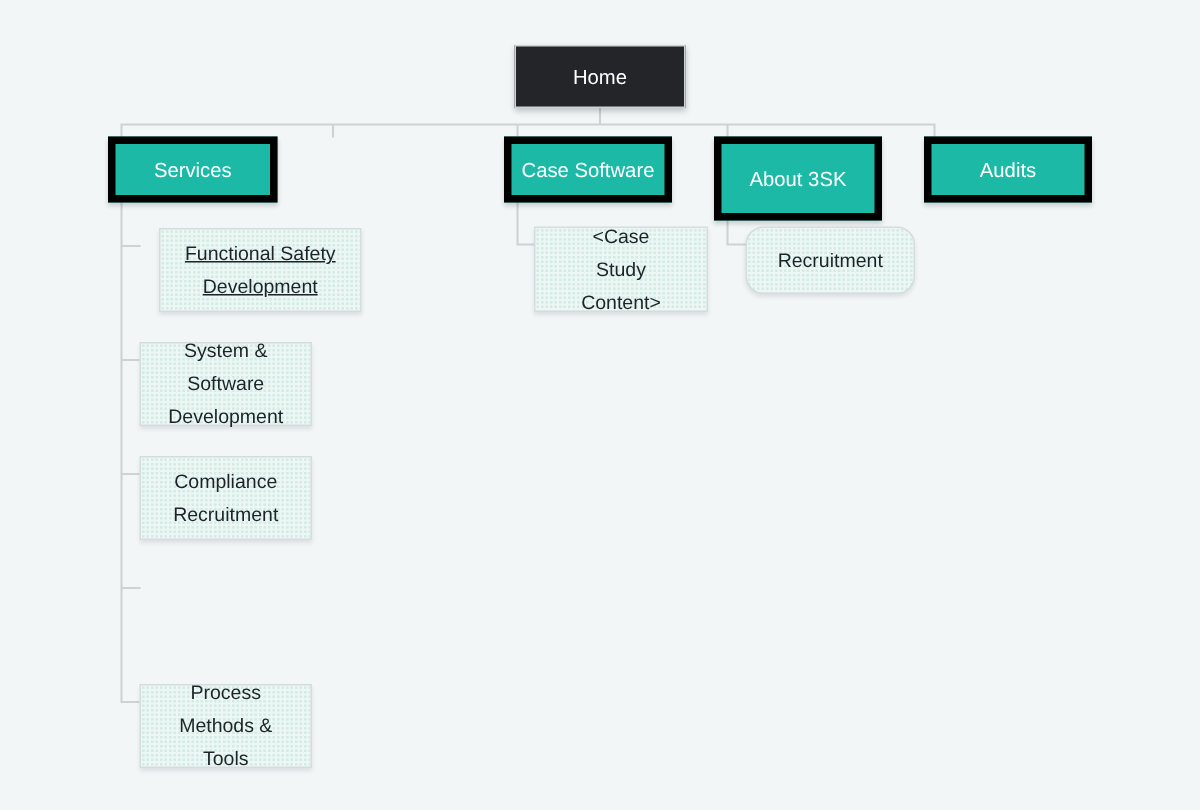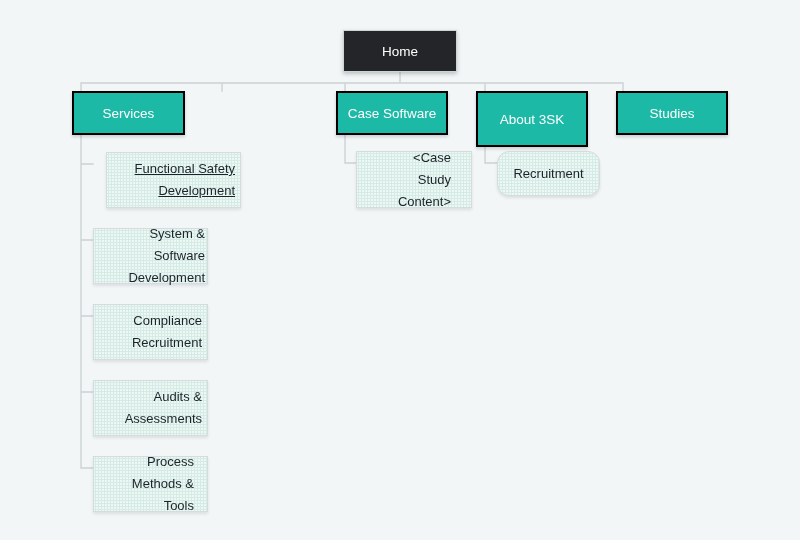--- a/index.html
+++ b/index.html
@@ -26,35 +26,35 @@
     stroke: var(--connector, #ccd2d5);
     stroke-width: 1.4;
     stroke-linecap: square;
   }
   .node {
     position: absolute;
     box-sizing: border-box;
     display: flex;
     align-items: center;
     justify-content: center;
-    text-align: right;
+    text-align: center;
     font-size: 13.5px;
     cursor: default;
     user-select: none;
   }
   .root {
     background: var(--root-bg, #232528);
     color: var(--root-text, #ffffff);
     border: 1px solid #ced3d4;
     box-shadow: 0 2px 4px rgba(20, 30, 35, 0.25);
   }
   .primary {
     background: var(--primary-bg, #1cb9a6);
     color: var(--primary-text, #ffffff);
-    border: 2px solid #000000;
+    border: 5px solid #000000;
     box-shadow: 0 2px 3px rgba(20, 30, 35, 0.18);
   }
   .secondary {
     background-color: var(--secondary-bg, #edf8f5);
     background-image: radial-gradient(rgba(150, 200, 190, 0.28) 1px, transparent 1.1px);
     background-size: 3px 3px;
     color: var(--secondary-text, #1d2429);
     border: 1px solid #d6dcdd;
     box-shadow: 0 2px 3px rgba(20, 30, 35, 0.10);
     font-size: 13px;
@@ -67,21 +67,21 @@
   #n-why       { left: 213px; top: 91px;  width: 112px; height: 44px; }
   #n-case      { left: 336px; top: 91px;  width: 112px; height: 44px; }
   #n-about     { left: 476px; top: 91px;  width: 112px; height: 56px; }
   #n-contact   { left: 616px; top: 91px;  width: 112px; height: 44px; }
   #n-fsd       { left: 106px;  top: 152px; width: 135px; height: 56px; text-decoration: underline; }
   #n-ssd       { left: 93px;  top: 228px; width: 115px; height: 56px; padding: 2px 2px; }
   #n-cc        { left: 93px;  top: 304px; width: 115px; height: 56px; }
   #n-aa        { left: 93px;  top: 380px; width: 115px; height: 56px; }
   #n-pmt       { left: 93px;  top: 456px; width: 115px; height: 56px; padding: 2px 13px; }
   #n-csc       { left: 356px; top: 151px; width: 116px; height: 57px; padding: 2px 20px; }
-  #n-rec       { left: 497px; top: 151px; width: 103px; height: 45px; border-radius: 12px; }
+  #n-rec       { left: 497px; top: 151px; width: 113px; height: 45px; border-radius: 12px; }
 </style>
 </head>
 <body>
 
 <div class="canvas">
 
   <svg class="connectors" viewBox="0 0 800 540" xmlns="http://www.w3.org/2000/svg">
 
     <path d="M400 72 V83 M81 83 H623 M81 83 V91 M222 83 V91 M345 83 V91 M485 83 V91 M623 83 V91"></path>
 
@@ -94,29 +94,28 @@
 
   <div class="node root" id="n-home">Home</div>
 
   <div class="node primary" id="n-services">Services</div>
 
 
   <div class="node primary" id="n-case">Case Software</div>
 
   <div class="node primary" id="n-about">About 3SK</div>
 
-  <div class="node primary" id="n-contact">Studies</div>
+  <div class="node primary" id="n-contact">Audits</div>
 
   <div class="node secondary" id="n-fsd">Functional Safety Development</div>
 
   <div class="node secondary" id="n-ssd">System &amp; Software Development</div>
 
   <div class="node secondary" id="n-cc">Compliance Recruitment</div>
 
-  <div class="node secondary" id="n-aa">Audits &amp; Assessments</div>
 
   <div class="node secondary" id="n-pmt">Process Methods &amp; Tools</div>
 
   <div class="node secondary" id="n-csc">&lt;Case Study Content&gt;</div>
 
   <div class="node secondary" id="n-rec">Recruitment</div>
 
 </div>
 
 </body></html>

